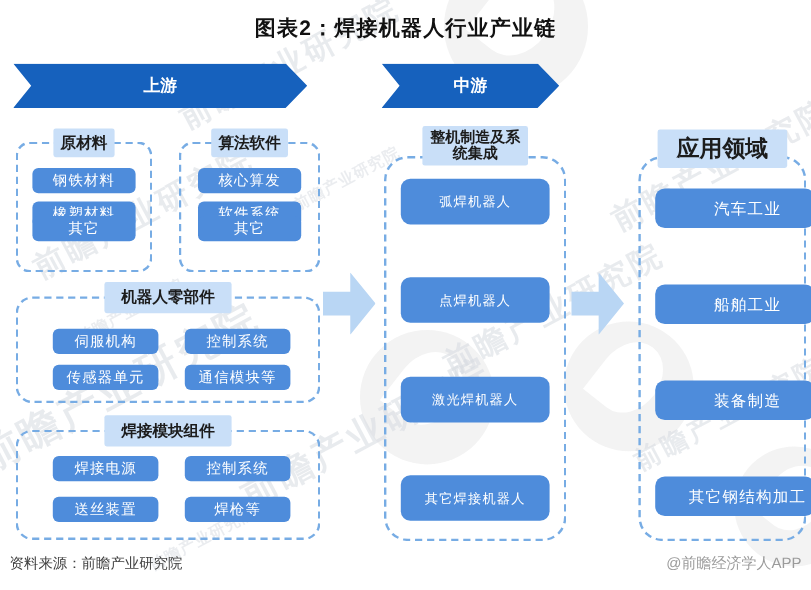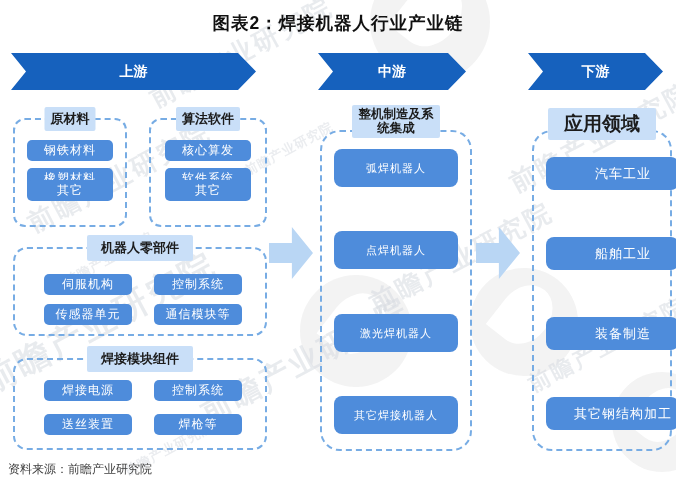--- a/index.html
+++ b/index.html
@@ -94,21 +94,20 @@
   <div class="wm wm-t" style="left:500px;top:120px;">前瞻产业研究院</div>
   <div class="wm wm-t" style="left:520px;top:330px;font-size:22px;">前瞻产业研究院</div>
   <div class="wm wm-t small" style="left:60px;top:250px;">前瞻产业研究院</div>
   <div class="wm wm-t small" style="left:240px;top:140px;">前瞻产业研究院</div>
   <div class="wm wm-t small" style="left:120px;top:440px;">前瞻产业研究院</div>
 
   <div class="title">图表2：焊接机器人行业产业链</div>
 
   <div class="stage up">上游</div>
   <div class="stage mid">中游</div>
-  <div class="stage down">下游</div>
 
   <div class="grp grpA">
     <div class="ghead">原材料</div>
     <div class="node r1">钢铁材料</div>
     <div class="node r2">橡塑材料</div>
     <div class="node r3">其它</div>
   </div>
 
   <div class="grp grpB">
     <div class="ghead">算法软件</div>
@@ -146,14 +145,15 @@
     <div class="node n1">汽车工业</div>
     <div class="node n2">船舶工业</div>
     <div class="node n3">装备制造</div>
     <div class="node n4">其它钢结构加工</div>
   </div>
 
   <div class="flow f1"></div>
   <div class="flow f2"></div>
 
   <div class="src">资料来源：前瞻产业研究院</div>
+  <div class="credit">@前瞻经济学人APP</div>
 
 </div>
 
 </body></html>

